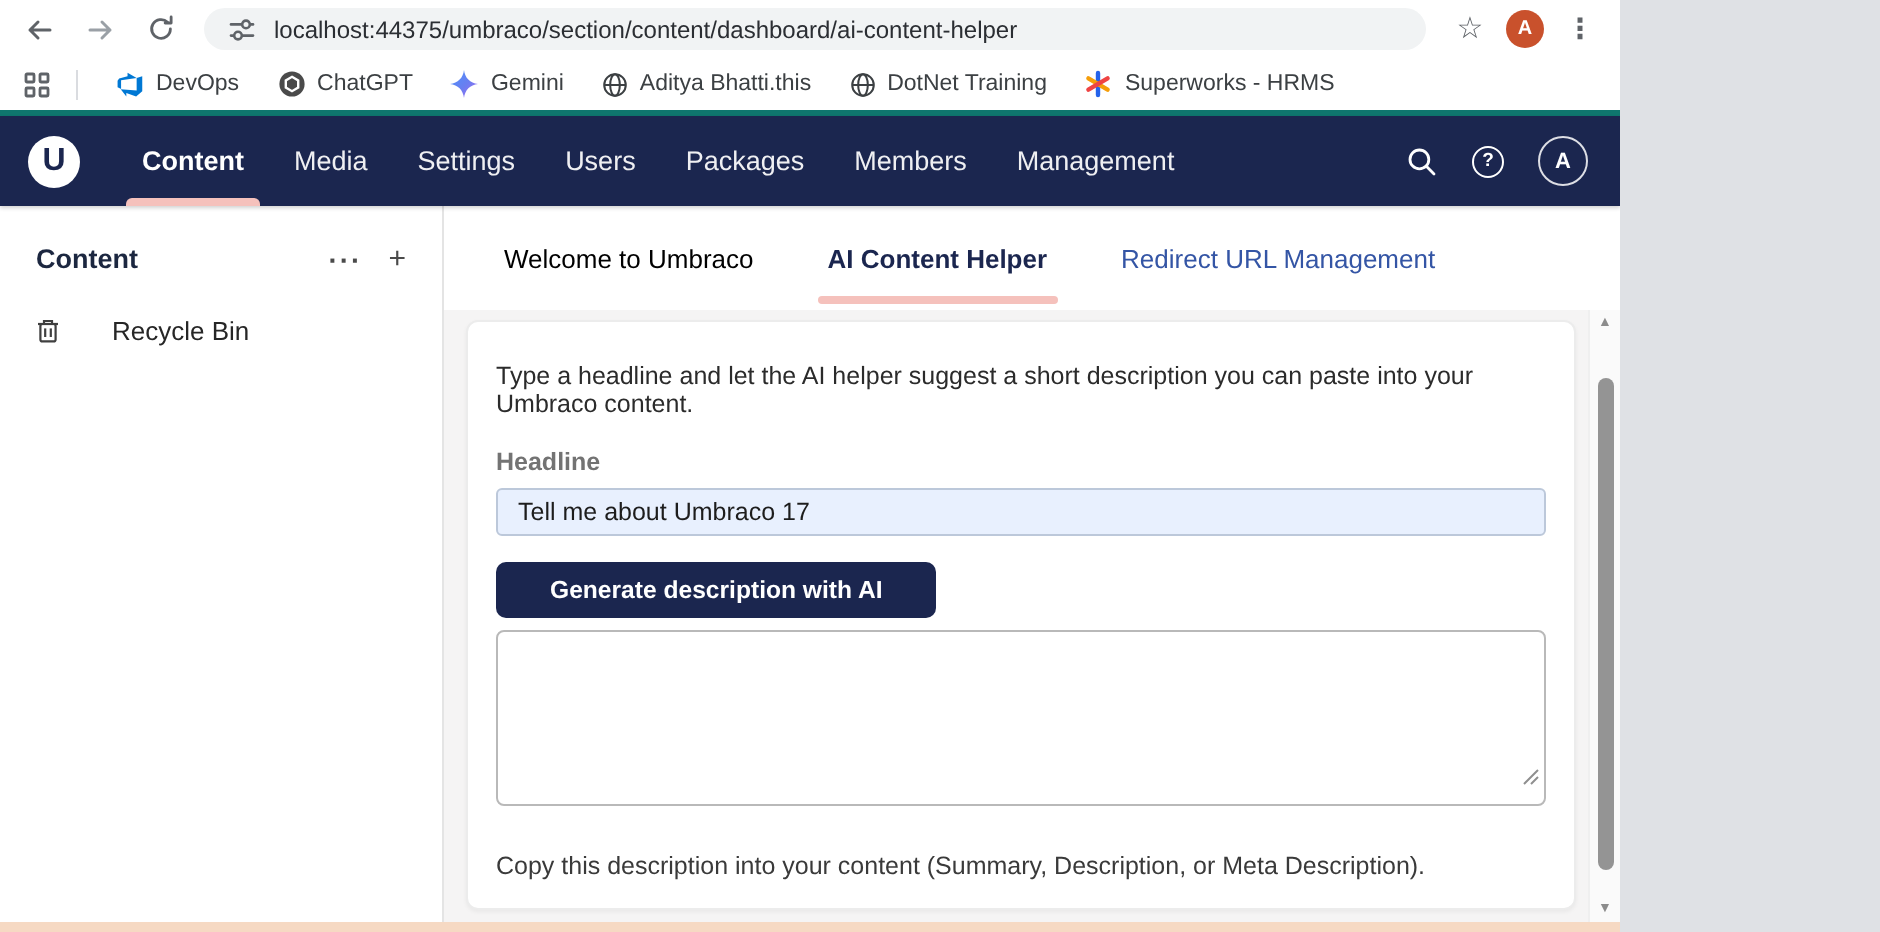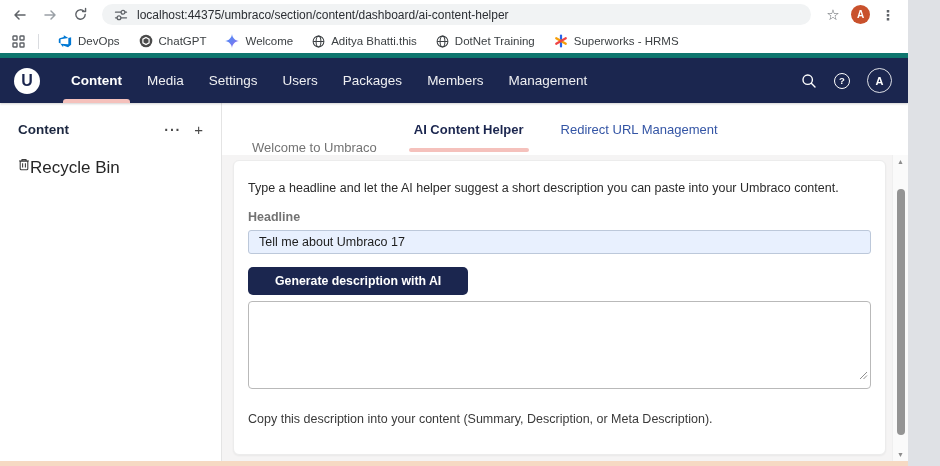--- a/index.html
+++ b/index.html
@@ -1,30 +1,30 @@
 <!DOCTYPE html>
 <html><head>
 <meta charset="utf-8">
 <style>
   * { margin:0; padding:0; box-sizing:border-box; }
   html,body { background:#dfe1e5; }
   .stage {
-    width:908px; height:466px; position:relative; overflow:hidden;
+    width:810px; height:466px; position:relative; overflow:hidden;
     background:#fff; font-family:"Liberation Sans","DejaVu Sans",sans-serif;
   }
   
   .toolbar { height:29px; display:flex; align-items:center; padding:0 8px; gap:6px; background:#fff; }
   .tb-icon { width:24px; height:22px; display:flex; align-items:center; justify-content:center; color:#5f6368; cursor:pointer; }
   .tb-icon.star { font-size:15px; line-height:1; }
   .tb-icon.dots { font-size:14px; font-weight:bold; }
   .addr { flex:1; height:21px; background:#f1f3f4; border-radius:11px; display:flex; align-items:center; padding:0 12px; gap:9px; margin:0 4px; cursor:text; }
   .url { font-size:12px; color:#2b2e33; white-space:nowrap; overflow:hidden; }
   .b-avatar { width:19px; height:19px; border-radius:50%; background:#c9512c; color:#fff; font-size:10px; font-weight:bold; display:flex; align-items:center; justify-content:center; cursor:pointer; }
   
-  .bookmarks { height:29px; display:flex; align-items:center; padding:0 12px; gap:19px; background:#fff; border-bottom:5px solid #0f766e; }
+  .bookmarks { height:29px; display:flex; align-items:center; padding:0 12px; gap:19px; background:#fff; border-bottom:3px solid #0f766e; }
   .bm { display:flex; align-items:center; gap:6px; font-size:11.5px; color:#3c4043; cursor:pointer; white-space:nowrap; }
   .bm-sep { width:1px; height:15px; background:#dadce0; margin-left:-6px; }
   .apps { display:flex; align-items:center; cursor:pointer; }
   
   .umb-nav { height:45px; background:#1b264f; display:flex; align-items:stretch; padding:0 12px; position:relative; box-shadow:0 1px 2px rgba(0,0,0,.18); }
   .umb-logo { width:26px; height:26px; border-radius:50%; background:#fff; color:#1b264f; display:flex; align-items:center; justify-content:center; font-weight:800; font-size:16px; margin:auto 22px auto 2px; cursor:pointer; }
   .nav-items { display:flex; align-items:stretch; }
   .nav-item { color:rgba(255,255,255,.93); font-size:13.5px; padding:0 9px; margin-right:7px; display:flex; align-items:center; position:relative; cursor:pointer; }
   .nav-item.active { color:#fff; font-weight:bold; }
   .nav-underline { position:absolute; left:1px; right:1px; bottom:0; height:4px; background:#f5c1bc; border-radius:3px 3px 0 0; }
@@ -33,21 +33,21 @@
   .help-circle { width:16px; height:16px; border:1.3px solid #fff; border-radius:50%; color:#fff; font-size:9.5px; font-weight:bold; display:flex; align-items:center; justify-content:center; cursor:pointer; }
   .nav-avatar { width:25px; height:25px; border:1.5px solid rgba(255,255,255,.85); border-radius:50%; color:#fff; font-size:11px; font-weight:bold; display:flex; align-items:center; justify-content:center; cursor:pointer; }
   
   .app-body { display:flex; height:358px; background:#fff; }
   .sidebar { width:222px; background:#fff; border-right:1px solid #e4e4e4; flex:none; }
   .side-head { display:flex; align-items:center; padding:19px 18px 10px 18px; }
   .side-title { font-weight:bold; font-size:13.5px; color:#1c2740; }
   .side-actions { margin-left:auto; display:flex; align-items:center; gap:13px; color:#4a4a4a; }
   .side-more { font-size:14px; font-weight:bold; letter-spacing:1px; cursor:pointer; line-height:1; }
   .side-plus { font-size:15px; cursor:pointer; line-height:1; }
-  .side-item { display:flex; align-items:flex-start; gap:0; padding:11px 18px; font-size:17px; color:#262626; cursor:pointer; }
+  .side-item { display:flex; align-items:center; gap:26px; padding:11px 18px; font-size:13px; color:#262626; cursor:pointer; }
   
   .main { flex:1; display:flex; flex-direction:column; min-width:0; }
   .tabs { height:52px; display:flex; align-items:stretch; gap:37px; padding-left:30px; background:#fff; }
   .tab { display:flex; align-items:center; font-size:13px; color:#3455a5; position:relative; cursor:pointer; white-space:nowrap; }
   .tab.active { color:#1b264f; font-weight:bold;text-align:center; }
   .tab-underline { position:absolute; left:-5px; right:-5px; bottom:3px; height:4px; background:#f5c1bc; border-radius:2px; }
   .scroll-area { flex:1; background:#f5f4f4; position:relative; }
   .card { position:absolute; left:11px; right:22px; top:5px; bottom:6px; background:#fff; border:1px solid #ececec; border-radius:6px; box-shadow:0 1px 2px rgba(0,0,0,.05); padding:20px 14px 14px 14px; overflow:hidden; }
   .intro { font-size:12.5px; color:#2b2b2b; }
   .field-label { font-weight:bold; font-size:12.5px; color:#737373; margin-top:15px; }
@@ -140,21 +140,21 @@
             <defs>
               <linearGradient id="gg" x1="0" y1="0" x2="1" y2="1">
                 <stop offset="0" stop-color="#4893fc"></stop>
                 <stop offset="0.55" stop-color="#6a7ef0"></stop>
                 <stop offset="1" stop-color="#b069f5"></stop>
               </linearGradient>
             </defs>
             <path d="M7 0C7.4 3.9 10.1 6.6 14 7 10.1 7.4 7.4 10.1 7 14 6.6 10.1 3.9 7.4 0 7 3.9 6.6 6.6 3.9 7 0Z" fill="url(#gg)"></path>
           </svg>
         </span>
-      <span>Welcome</span>
+      <span>Gemini</span>
     </span>
     <span class="bm">
       <span style="display:flex;">
           <svg width="13" height="13" viewBox="0 0 14 14">
             <g fill="none" stroke="#3c4043" stroke-width="1.1">
               <circle cx="7" cy="7" r="5.8"></circle>
               <ellipse cx="7" cy="7" rx="2.6" ry="5.8"></ellipse>
               <line x1="1.2" y1="7" x2="12.8" y2="7"></line>
             </g>
           </svg>
@@ -248,21 +248,21 @@
                 <line x1="7.4" y1="5.2" x2="7.4" y2="9.5"></line>
               </g>
             </svg>
         </span>
         <span>Recycle Bin</span>
       </div>
     </div>
 
     <div class="main">
       <div class="tabs">
-        <span class="tab" style="color: #737373; align-items: flex-end;">
+        <span class="tab" style="color: #000000;">
             <span>Welcome to Umbraco</span>
           </span>
         <span class="tab active">
             <span>AI Content Helper</span>
             <span class="tab-underline" style="background-color: rgb(245, 193, 188);"></span>
           </span>
         <span class="tab" style="color: rgb(52, 85, 165);">
             <span>Redirect URL Management</span>
           </span>
       </div>

